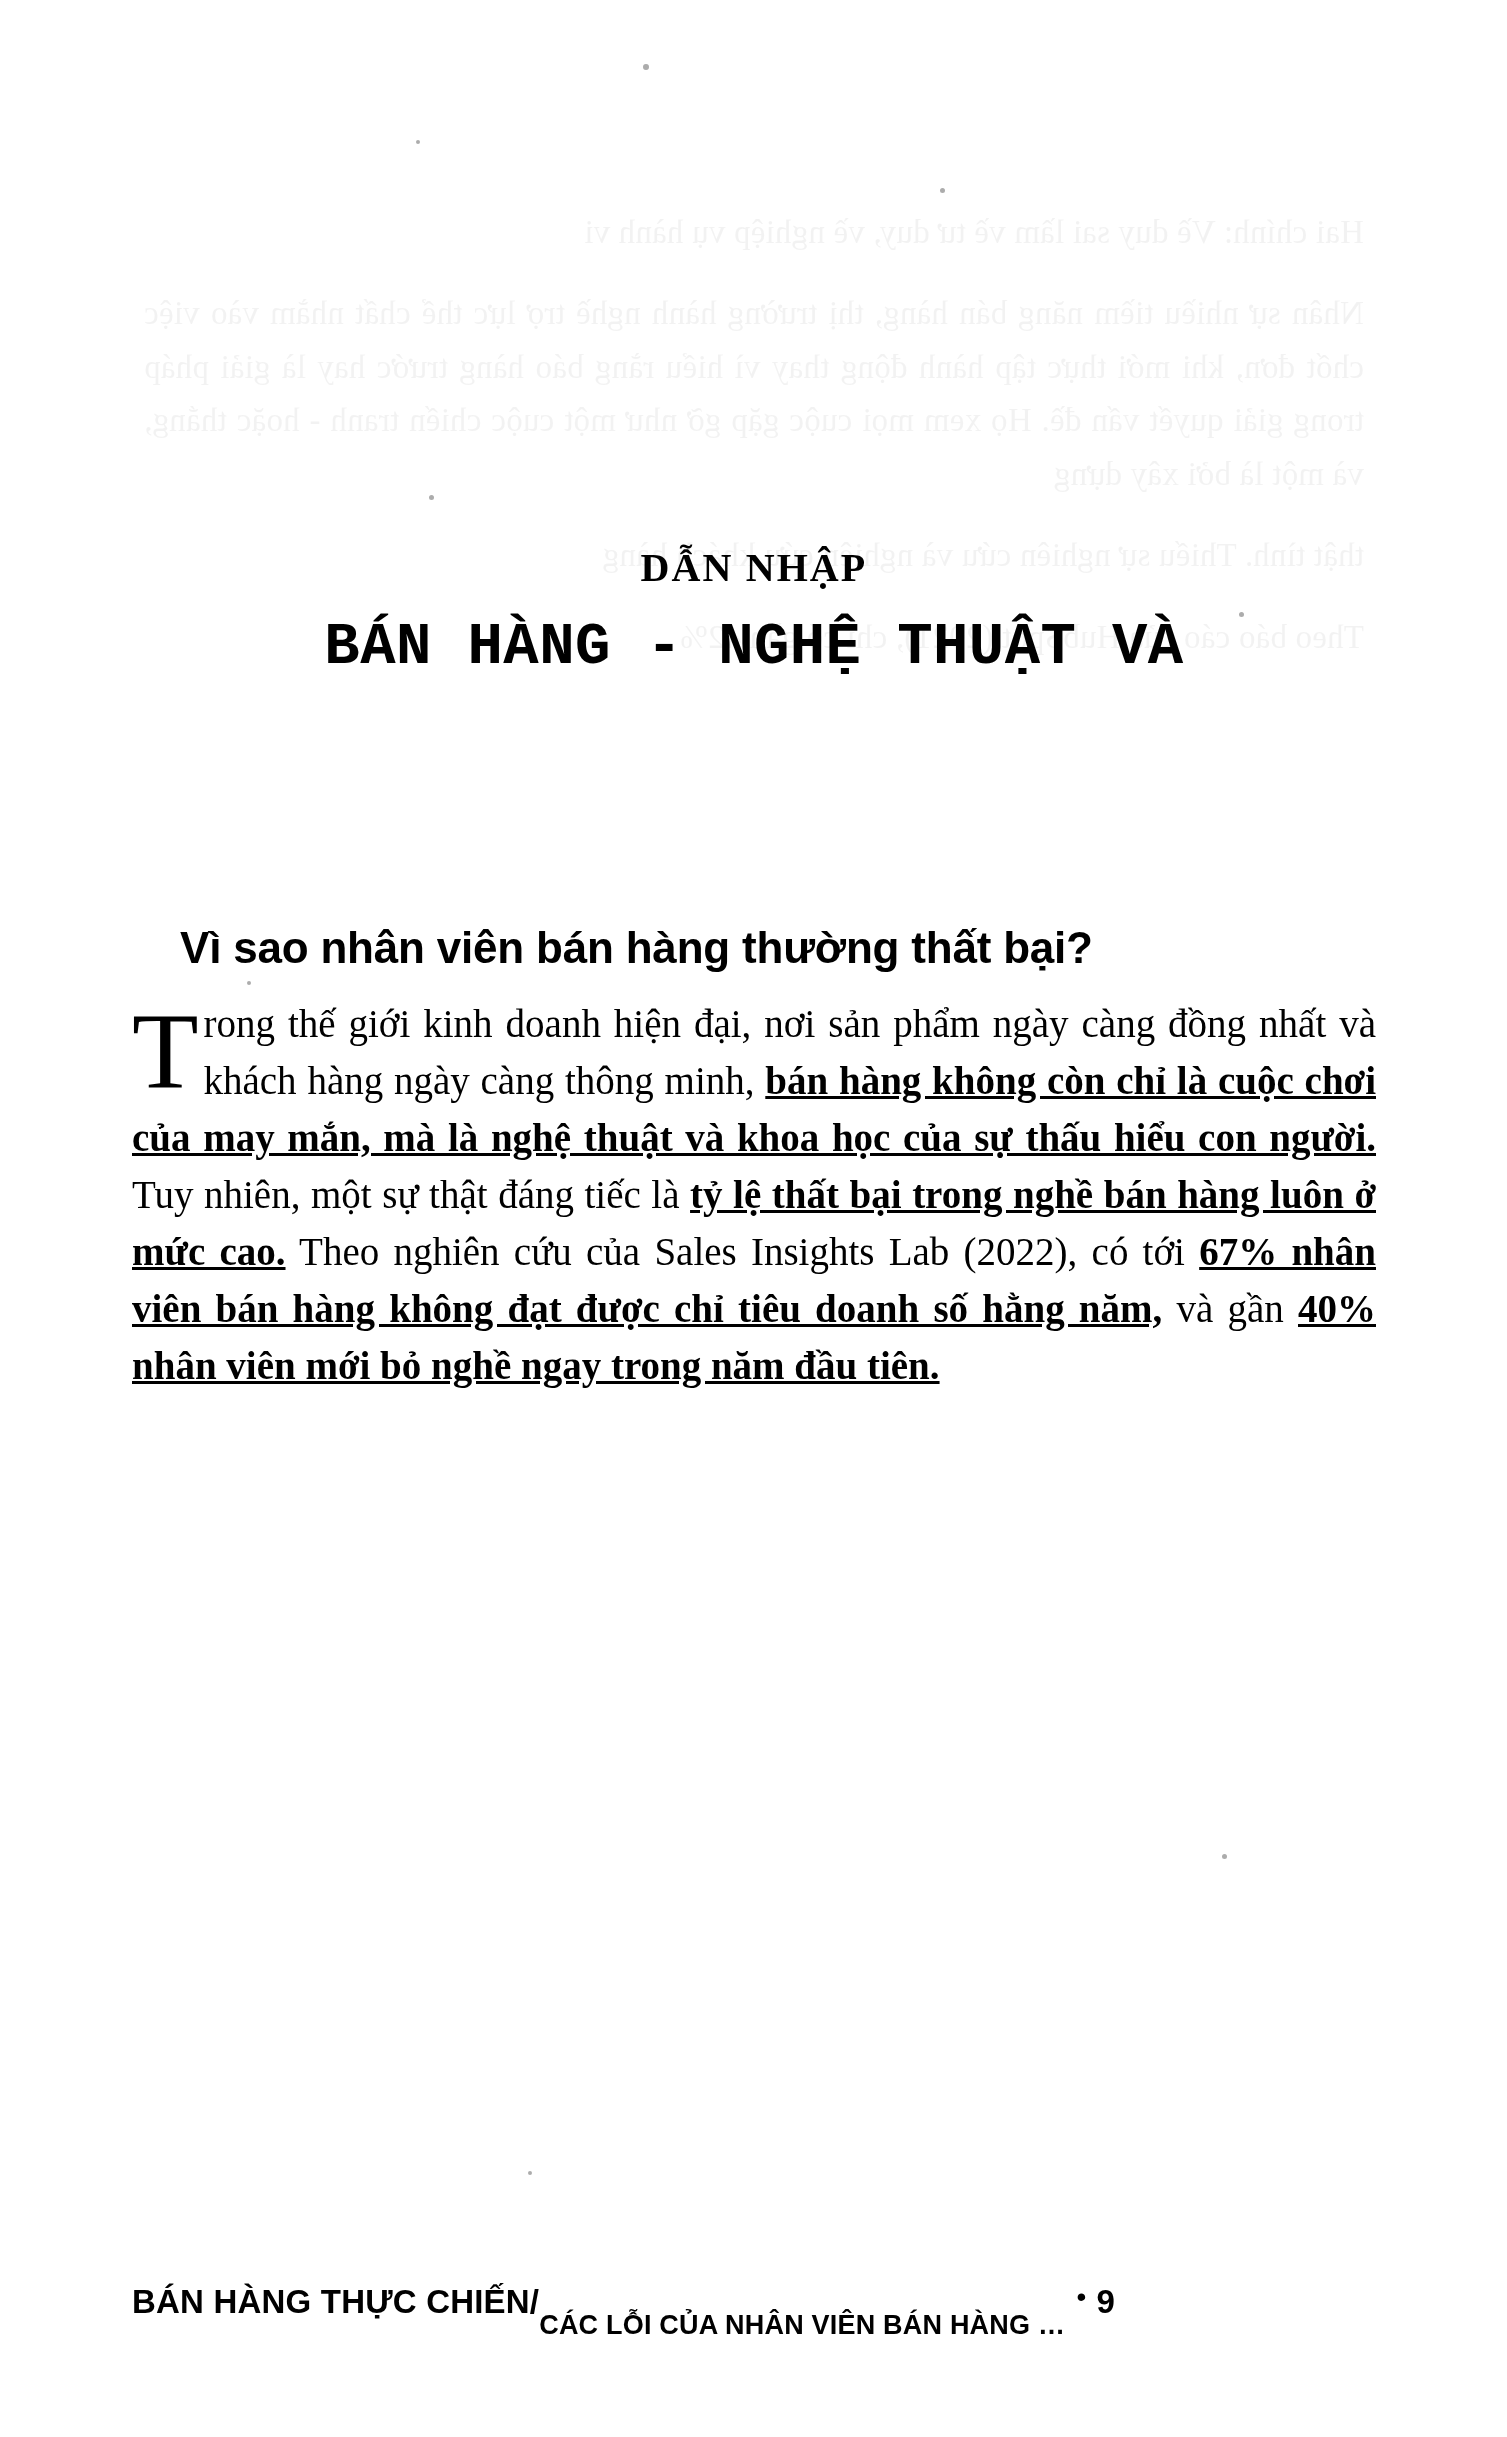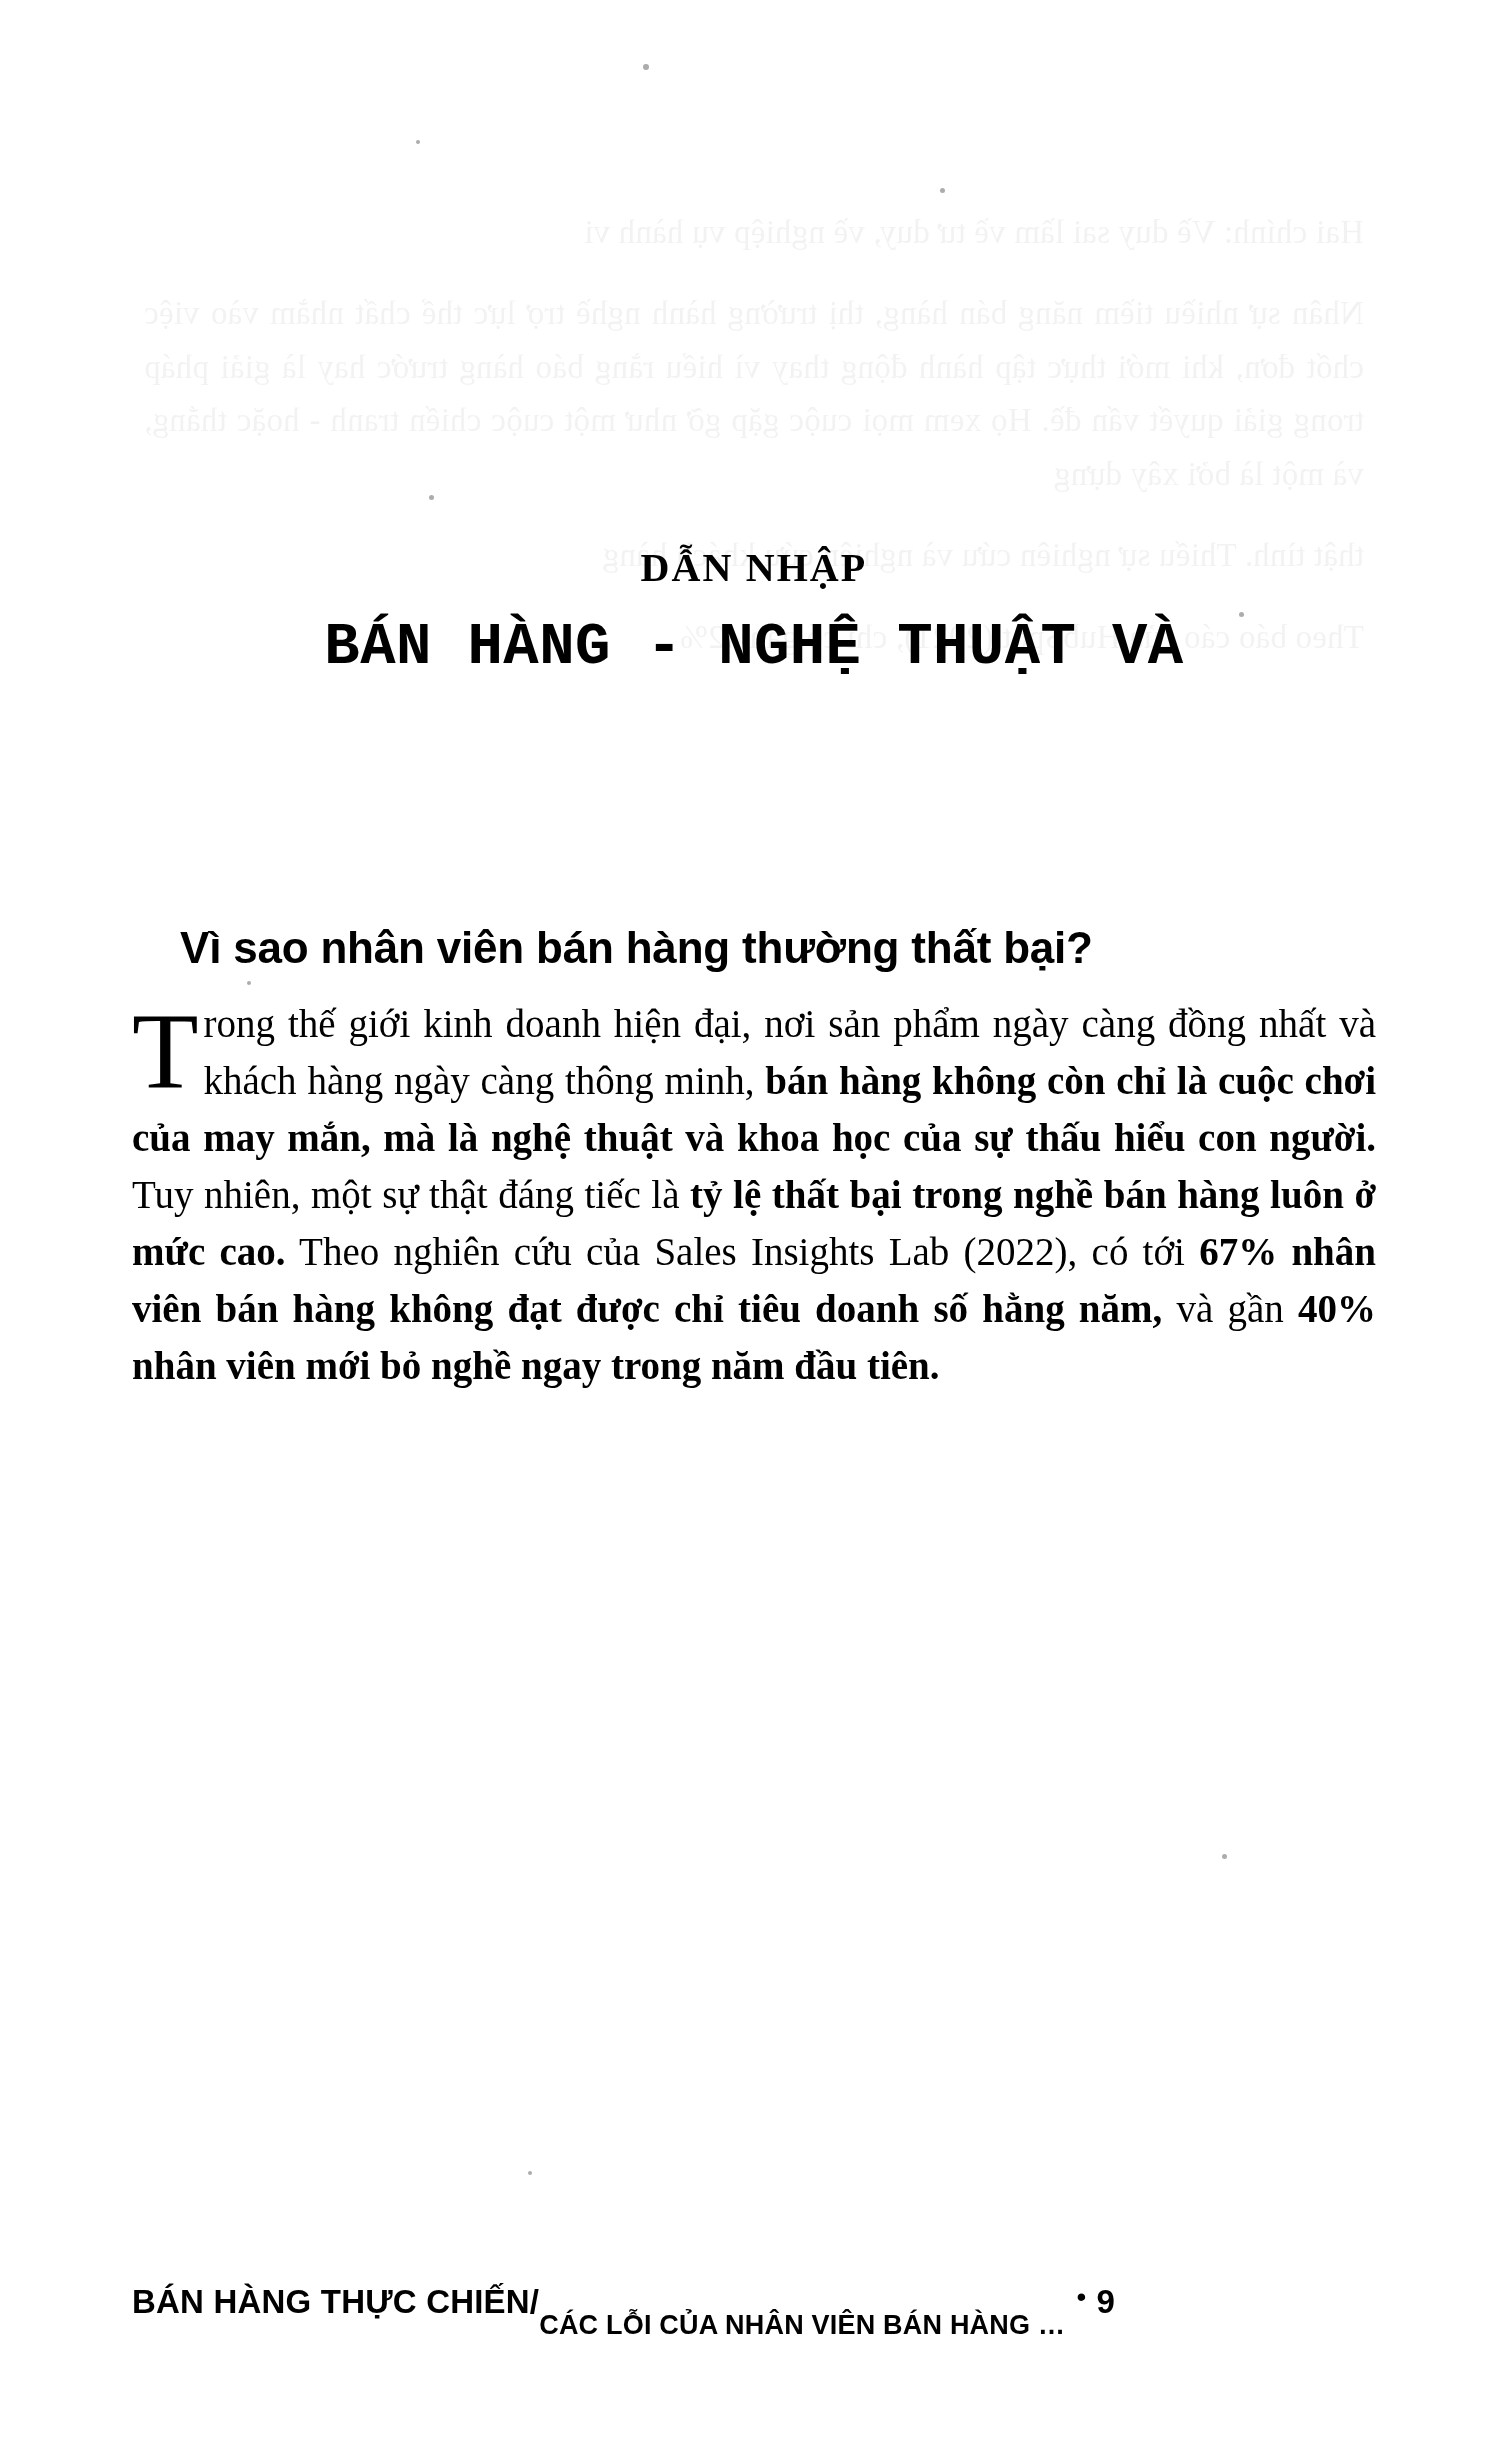--- a/index.html
+++ b/index.html
@@ -87,21 +87,21 @@
     padding: 8.2px 3.3px 0 0;
     margin-right: 1.6px;
     font-family: "Liberation Serif", serif;
   }
 
   .para-next {
     margin-top: 35px;
     text-indent: 51px;
   }
 
-  b { font-weight: 700; }
+  b { font-weight: 700; text-decoration: underline; }
 
   .footer {
     position: absolute;
     left: 132px;
     right: 132px;
     bottom: 97px;
     display: flex;
     align-items: flex-start;
     font-family: "Liberation Sans", sans-serif;
   }

